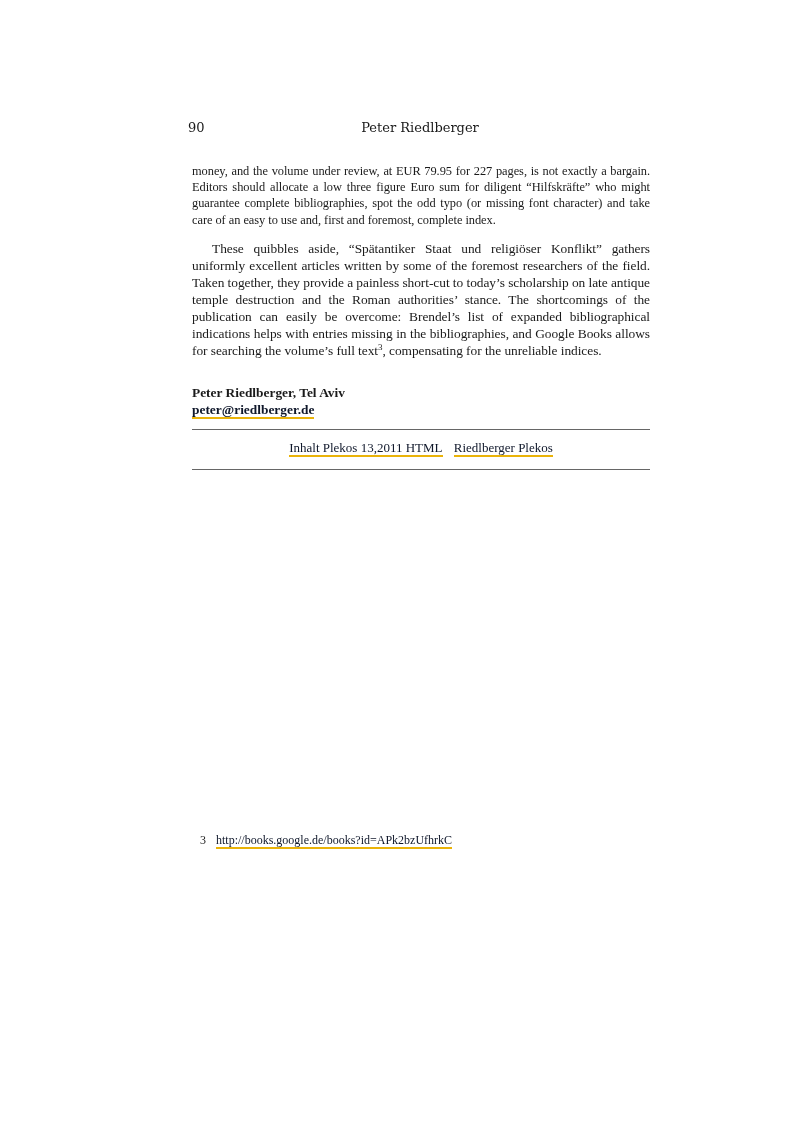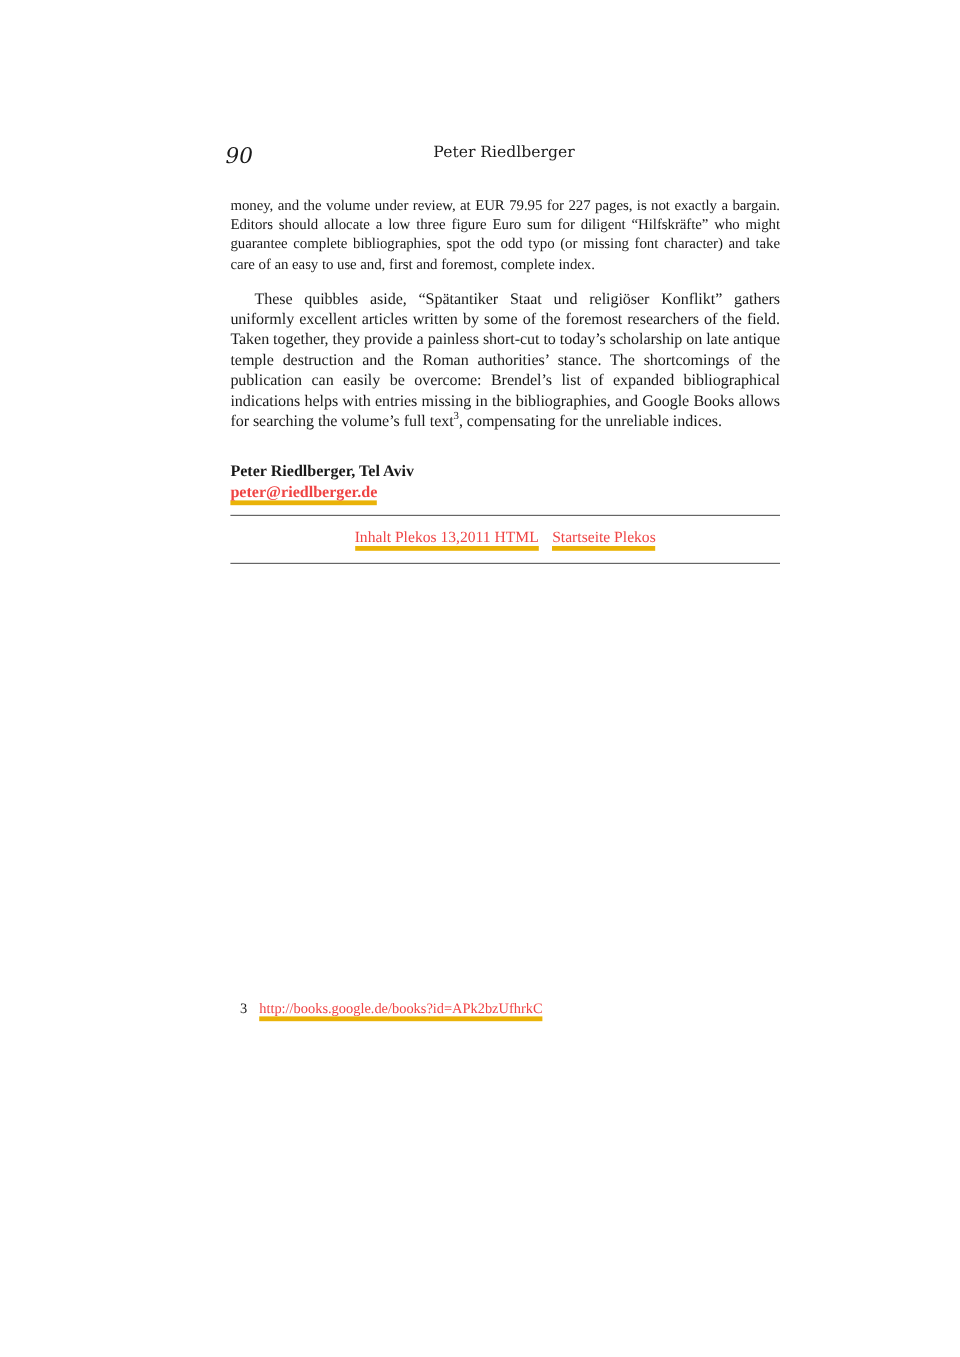--- a/index.html
+++ b/index.html
@@ -1,31 +1,31 @@
 <!DOCTYPE html>
 <html><head>
   <meta charset="utf-8">
   <style>
     html, body { margin: 0; padding: 0; background: #ffffff; }
     body {
       width: 800px; height: 1131px; position: relative; overflow: hidden;
       font-family: "DejaVu Serif", "Liberation Serif", serif;
       color: #1a1a1a;
     }
-    .page-num { position: absolute; left: 188px; top: 120px; font-size: 18px; font-style: italic; }
+    .page-num { position: absolute; left: 188px; top: 120px; font-size: 13px; }
     .running-head { position: absolute; left: 0; width: 840px; text-align: center; top: 120px; font-size: 13px; }
     .para {
       position: absolute; left: 192px; width: 458px;
       font-size: 12.1px; line-height: 16.2px; text-align: justify;
       font-family: Liberation Serif, serif;
     }
     .para.p1 { top: 163px; font-size: 12.4px; letter-spacing: -0.05px; }
     .para.p2 { top: 240px; font-size: 13.4px; line-height: 17px; text-indent: 20px; letter-spacing: -0.05px; }
     .sig { position: absolute; left: 192px; top: 384px; font-size: 13.4px; line-height: 17px; font-family: "Liberation Serif", serif; font-weight: bold; }
-    .sig a, .nav a, .footnote a { color: #ef4444; text-decoration: none; border-bottom: 4px solid #eab308; }
+    .sig a, .nav a, .footnote a { color: #0f172a; text-decoration: none; border-bottom: 2px solid #eab308; }
     .hr { position: absolute; left: 192px; width: 458px; height: 0; border-top: 1px solid #666; }
     .hr.top { top: 429px; }
     .hr.bottom { top: 469px; }
     .nav { position: absolute; left: 192px; width: 458px; top: 440px; text-align: center; font-size: 13px; font-family: "Liberation Serif", serif; }
     .nav a { margin: 0 4px; }
     .footnote { position: absolute; left: 200px; top: 833px; font-size: 12px; font-family: "Liberation Serif", serif; }
     .footnote .fn-num { margin-right: 10px; }
     sup { font-size: 9px; line-height: 0; }
   </style>
 </head>
@@ -39,19 +39,19 @@
 <div class="para p2"><span>These quibbles aside, “Spätantiker Staat und religiöser Konflikt” gathers uniformly excellent articles written by some of the foremost researchers of the field. Taken together, they provide a painless short-cut to today’s scholarship on late antique temple destruction and the Roman authorities’ stance. The shortcomings of the publication can easily be overcome: Brendel’s list of expanded bibliographical indications helps with entries missing in the bibliographies, and Google Books allows for searching the volume’s full text</span><sup>3</sup><span>, compensating for the unreliable indices.</span></div>
 
 <div class="sig">
   <div>Peter Riedlberger, Tel Aviv</div>
   <div><a>peter@riedlberger.de</a></div>
 </div>
 
 <div class="hr top"></div>
 <div class="nav">
   <a>Inhalt Plekos 13,2011 HTML</a>
-  <a>Startseite Plekos</a>
+  <a>Riedlberger Plekos</a>
 </div>
 <div class="hr bottom"></div>
 
 <div class="footnote">
   <span class="fn-num">3</span><a>http://books.google.de/books?id=APk2bzUfhrkC</a>
 </div>
 
 </body></html>

